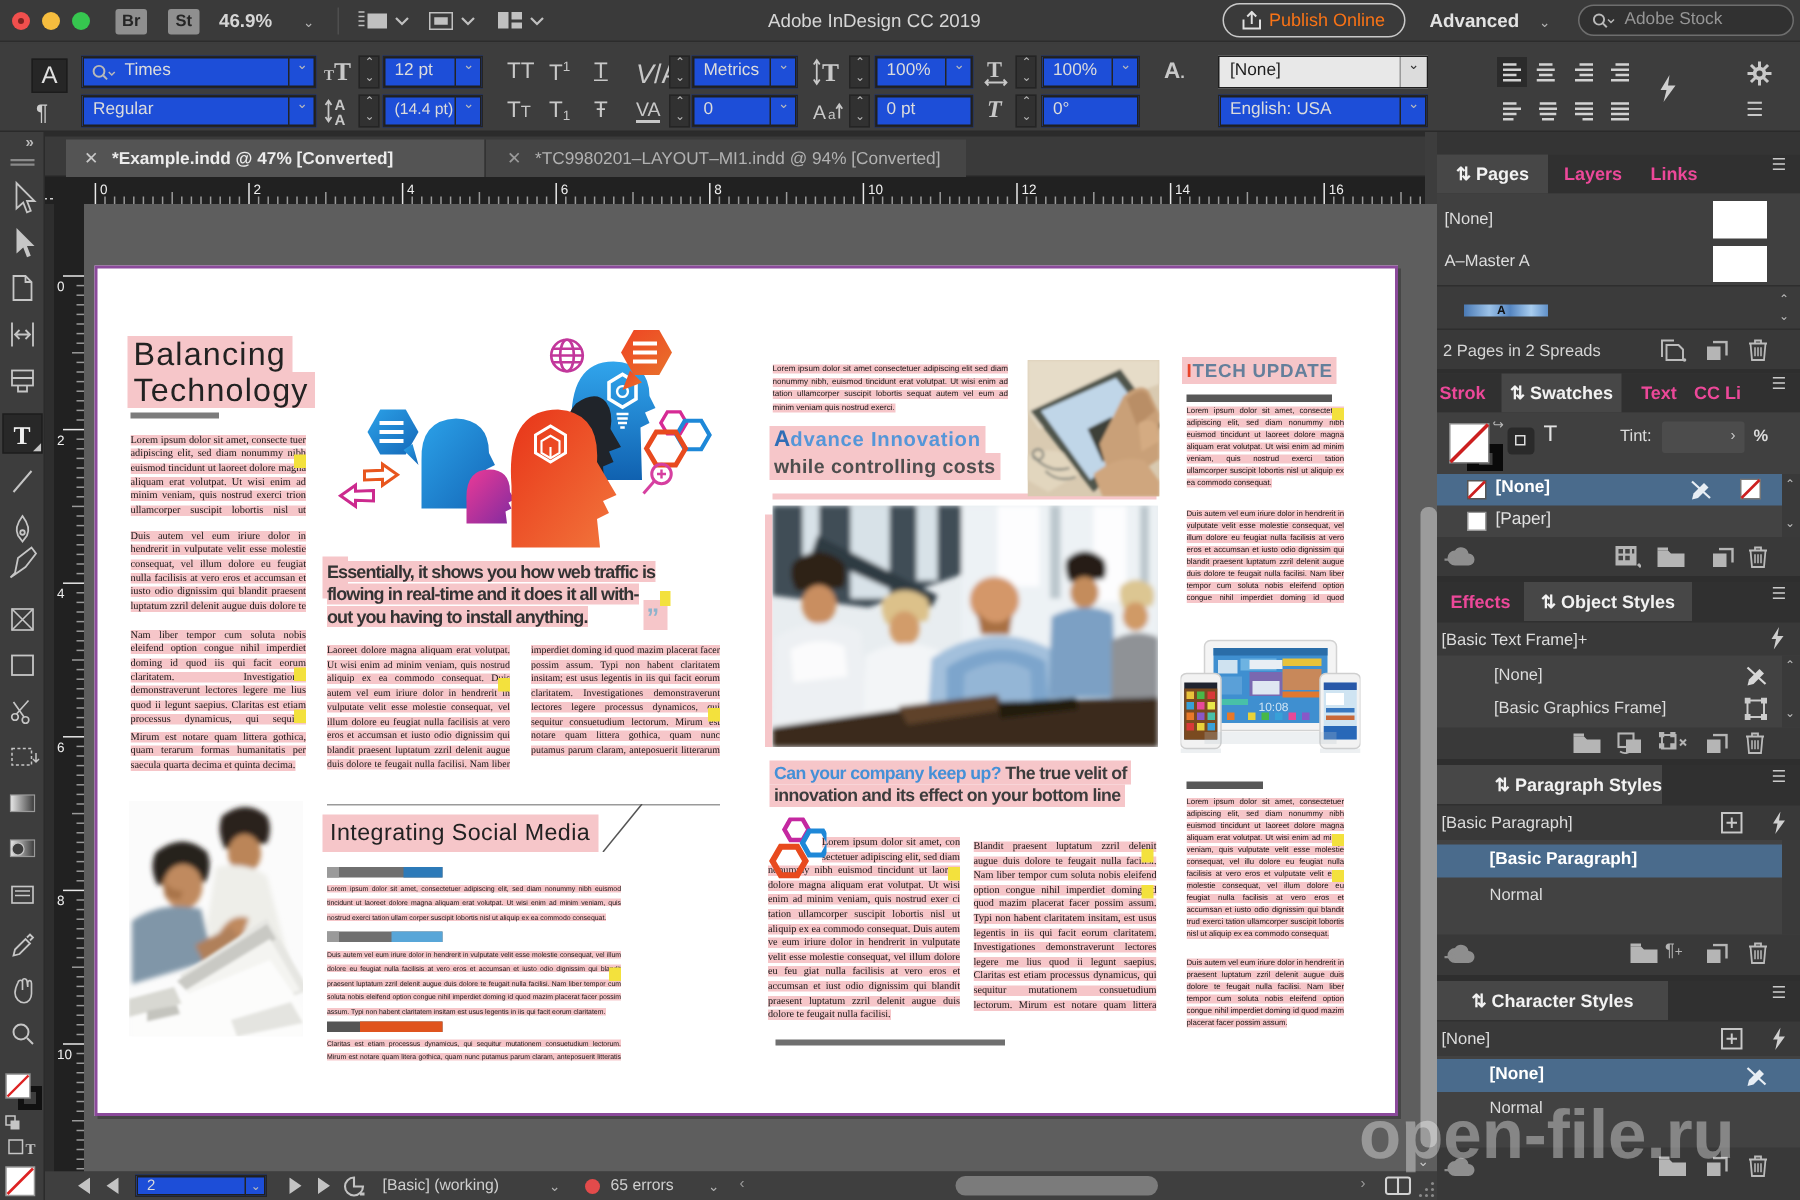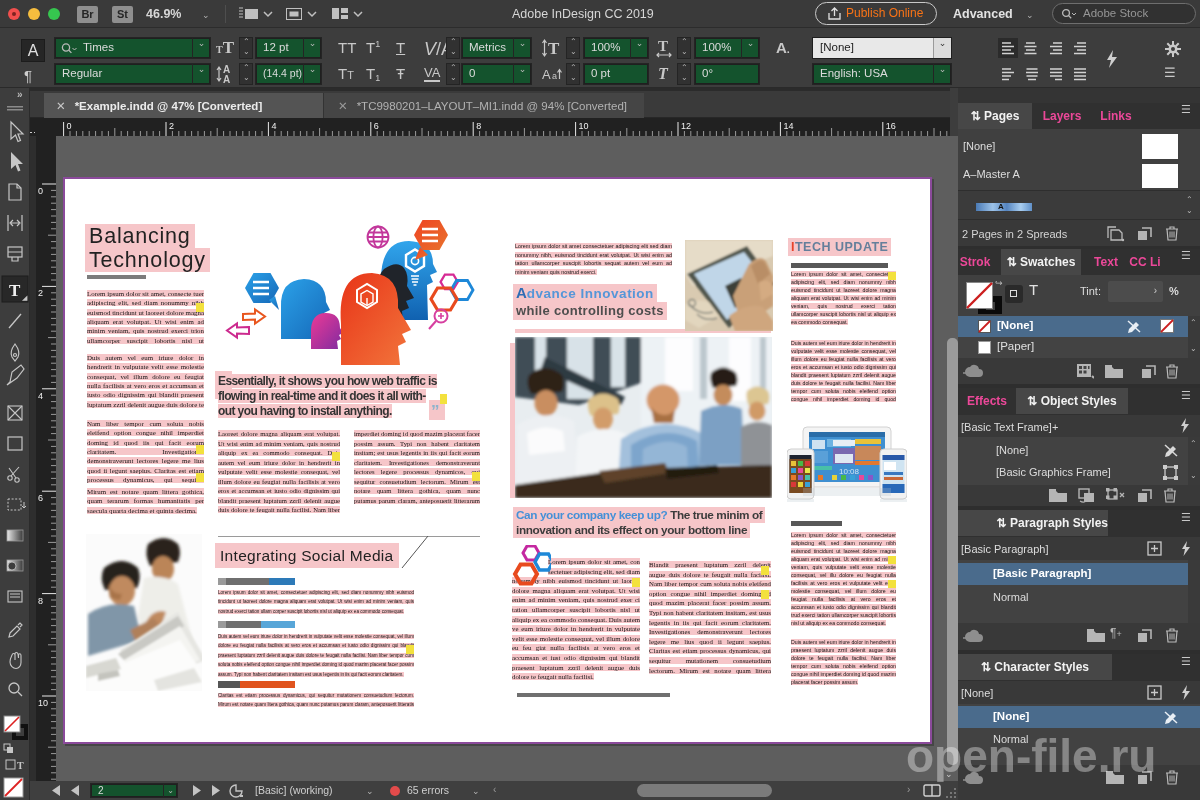--- a/index.html
+++ b/index.html
@@ -5,21 +5,21 @@
 html,body{width:1200px;height:800px;overflow:hidden;background:#3d3d3d;font-family:"Liberation Sans",sans-serif;}
 .abs{position:absolute;}
 #stage{position:relative;width:1200px;height:800px;}
 
 #titlebar{position:absolute;left:0;top:0;width:1200px;height:28px;background:#3a3a3a;border-bottom:1px solid #2c2c2c;}
 #ctrlbar{position:absolute;left:0;top:29px;width:1200px;height:59px;background:#3d3d3d;border-bottom:1px solid #2a2a2a;}
 .tl{position:absolute;border-radius:50%;width:12px;height:12px;top:8px;}
 .mbtn{position:absolute;top:6px;width:21px;height:17px;background:#8f8f8f;color:#262626;font-weight:bold;font-size:11px;text-align:center;line-height:17px;border-radius:2px;}
 .tbtext{position:absolute;color:#d6d6d6;font-size:12.5px;top:7px;}
 .chev{position:absolute;color:#b4b4b4;font-size:9px;}
-.field{position:absolute;background:#14532d;border:1px solid #242424;box-shadow:0 0 0 1px #1f1f1f inset;color:#dcdcdc;font-size:11.5px;}
+.field{position:absolute;background:#1d4ed8;border:1px solid #242424;box-shadow:0 0 0 1px #1f1f1f inset;color:#dcdcdc;font-size:11.5px;}
 .field .tx{position:absolute;left:7px;top:3px;white-space:nowrap;}
 .fchev{position:absolute;right:0;top:0;bottom:0;width:18px;border-left:1px solid #242424;color:#bbb;font-size:9px;text-align:center;}
 .spin{position:absolute;width:14px;height:22px;background:#313131;border:1px solid #242424;color:#b5b5b5;}
 .spin:before{content:"\2303";position:absolute;top:-1px;left:3px;font-size:8px;}
 .spin:after{content:"\2304";position:absolute;top:9px;left:3px;font-size:8px;}
 .icn{position:absolute;color:#c8c8c8;}
 
 #ltool{position:absolute;left:0;top:88px;width:30px;height:712px;background:#3d3d3d;border-right:1px solid #2b2b2b;}
 
 #tabbar{position:absolute;left:30px;top:88px;width:920px;height:30px;background:#3a3a3a;border-bottom:1px solid #272727;}
@@ -609,21 +609,21 @@
  <div class="abs" style="left:153px;top:502px;width:77px;height:7px;background:#555;">
           <i class="abs" style="right:0;top:0;width:55px;height:7px;background:#e0541e;"></i>
         </div>
  <div class="san" style="left:153px;top:512px;width:196px;font-size:4.6px;line-height:9.4px;height:18.8px;overflow:hidden;"><span>Claritas est etiam processus dynamicus, qui sequitur mutationem consuetudium lectorum. Mirum est notare quam litera gothica, quam nunc putamus parum claram, anteposuerit litteratis per in futurum.</span></div>
 
  <div class="san" style="left:450px;top:63px;width:157px;font-size:5.4px;line-height:8.6px;height:34.4px;overflow:hidden;"><span>Lorem ipsum dolor sit amet consectetuer adipiscing elit sed diam nonummy nibh, euismod tincidunt erat volutpat. Ut wisi enim ad tation ullamcorper suscipit lobortis sequat autem vel eum ad minim veniam quis nostrud exerci.</span></div>
  <div class="chip" style="left:448px;top:105px;height:18px;font-size:13.5px;line-height:18px;font-weight:bold;padding:0 3px;"><span style="color:#2f6db5;font-size:15px;">A</span><span style="color:#5596d8;letter-spacing:0.5px;">dvance Innovation</span></div>
  <div class="chip" style="left:448px;top:123px;height:18px;font-size:13px;line-height:18px;font-weight:bold;color:#4e4e4e;letter-spacing:0.3px;padding:0 3px;">while controlling costs</div>
  <div class="abs" style="left:450px;top:150px;width:256px;height:4px;background:#f6c6c9;"></div>
  <div class="abs" style="left:445px;top:164px;width:5px;height:155px;background:#f6c6c9;"></div>
- <div class="chip" style="left:448px;top:328px;height:16px;font-size:11.8px;letter-spacing:-0.4px;line-height:16px;font-weight:bold;padding:0 3px;"><span style="color:#4590d7;">Can your company keep up?</span><span style="color:#3c3c3c;"> The true minim of</span></div>
+ <div class="chip" style="left:448px;top:328px;height:16px;font-size:11.8px;letter-spacing:-0.4px;line-height:16px;font-weight:bold;padding:0 3px;"><span style="color:#4590d7;">Can your company keep up?</span><span style="color:#3c3c3c;"> The true velit of</span></div>
  <div class="chip" style="left:448px;top:344px;height:15px;font-size:11.8px;letter-spacing:-0.4px;line-height:15px;font-weight:bold;color:#3c3c3c;padding:0 3px;">innovation and its effect on your bottom line</div>
  <div class="ser" style="left:447px;top:378px;width:128px;font-size:6.8px;line-height:9.6px;height:124.8px;overflow:hidden;"><i style="float:left;width:36px;height:19px;"></i><span>Lorem ipsum dolor sit amet, con sectetuer adipiscing elit, sed diam nonummy nibh euismod tincidunt ut laoreet dolore magna aliquam erat volutpat. Ut wisi enim ad minim veniam, quis nostrud exer ci tation ullamcorper suscipit lobortis nisl ut aliquip ex ea commodo consequat. Duis autem ve eum iriure dolor in hendrerit in vulputate velit esse molestie consequat, vel illum dolore eu feu giat nulla facilisis at vero eros et accumsan et iust odio dignissim qui blandit praesent luptatum zzril delenit augue duis dolore te feugait nulla facilisi.</span></div>
  <div class="ser" style="left:584px;top:381px;width:122px;font-size:6.8px;line-height:9.6px;height:115.2px;overflow:hidden;"><span>Blandit praesent luptatum zzril delenit augue duis dolore te feugait nulla facilisi. Nam liber tempor cum soluta nobis eleifend option congue nihil imperdiet doming id quod mazim placerat facer possim assum. Typi non habent claritatem insitam, est usus legentis in iis qui facit eorum claritatem. Investigationes demonstraverunt lectores legere me lius quod ii legunt saepius. Claritas est etiam processus dynamicus, qui sequitur mutationem consuetudium lectorum. Mirum est notare quam littera gothica, quam nunc putamus parum claram, anteposuerit litterarum formas.</span></div>
  <div class="gbar" style="left:452px;top:513.5px;width:153px;height:4.5px;background:#6f6f6f;"></div>
 
  <div class="chip" style="left:723px;top:59px;height:18px;font-size:12.5px;line-height:18px;font-weight:bold;letter-spacing:0.5px;padding:0 3px;"><span style="color:#e8432a;">I</span><span style="color:#647f9b;">TECH UPDATE</span></div>
  <div class="abs" style="left:726px;top:84px;width:97px;height:5px;background:#585858;"></div>
  <div class="san" style="left:726px;top:91px;width:105px;font-size:5.2px;line-height:8px;height:56px;overflow:hidden;"><span>Lorem ipsum dolor sit amet, consectetuer adipiscing elit, sed diam nonummy nibh euismod tincidunt ut laoreet dolore magna aliquam erat volutpat. Ut wisi enim ad minim veniam, quis nostrud exerci tation ullamcorper suscipit lobortis nisl ut aliquip ex ea commodo consequat.</span></div>
  <div class="san" style="left:726px;top:160px;width:105px;font-size:5.2px;line-height:8px;height:64px;overflow:hidden;"><span>Duis autem vel eum iriure dolor in hendrerit in vulputate velit esse molestie consequat, vel illum dolore eu feugiat nulla facilisis at vero eros et accumsan et iusto odio dignissim qui blandit praesent luptatum zzril delenit augue duis dolore te feugait nulla facilisi. Nam liber tempor cum soluta nobis eleifend option congue nihil imperdiet doming id quod mazim.</span></div>
  <div class="abs" style="left:726px;top:342px;width:51px;height:5px;background:#585858;"></div>

